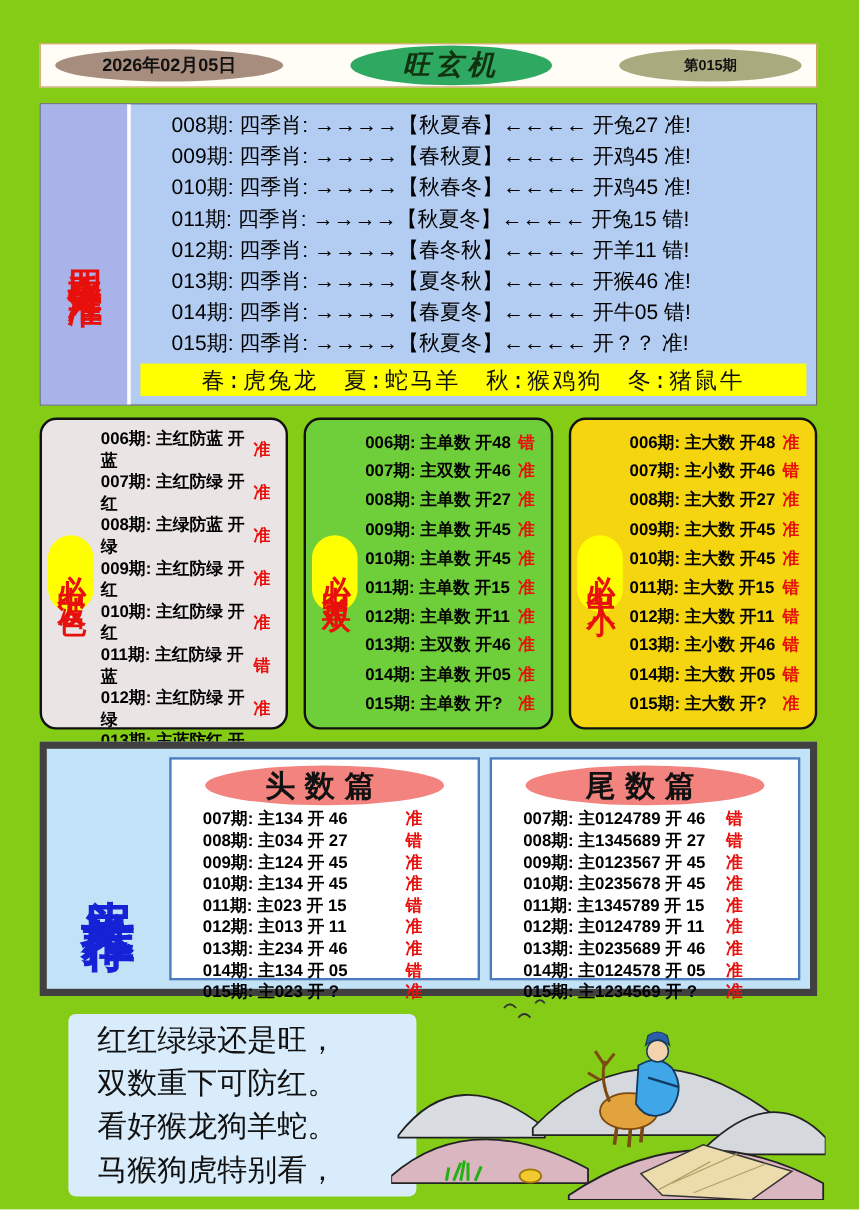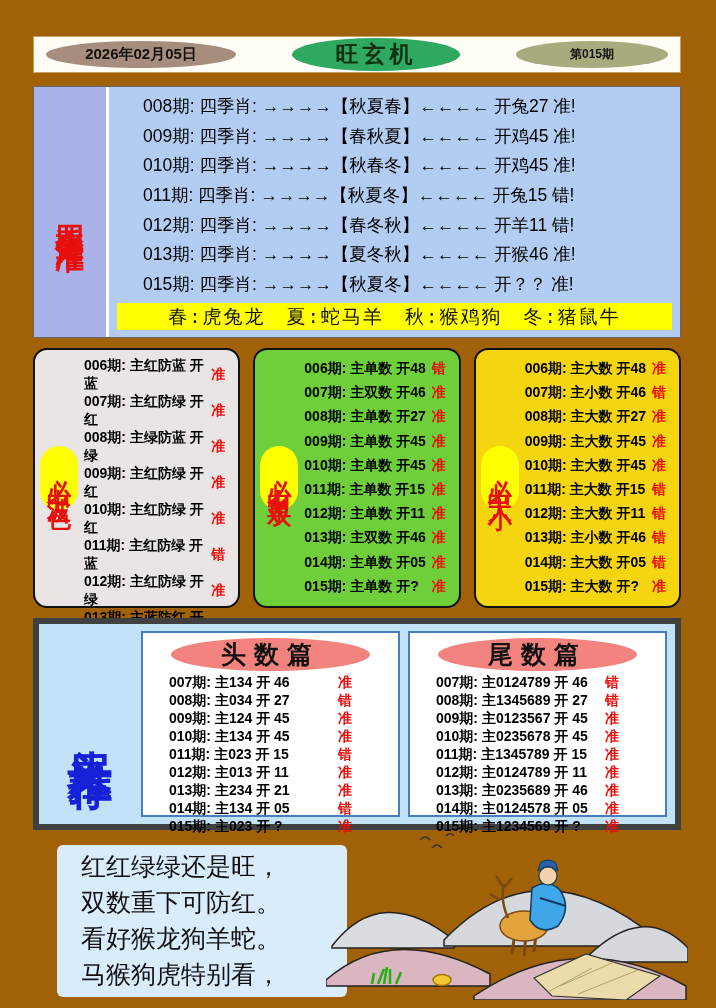--- a/index.html
+++ b/index.html
@@ -1,26 +1,26 @@
 <!DOCTYPE html>
 <html><head>
 <meta charset="utf-8">
 <style>
   html,body{margin:0;padding:0;background:#fff;}
-  .page{position:relative;width:716px;height:1008px;background:#a16207;overflow:hidden;
+  .page{position:relative;width:716px;height:1008px;background:#84cc16;overflow:hidden;
         font-family:"Liberation Sans",sans-serif;}
 
   
   .header{position:absolute;left:33px;top:36px;width:648px;height:37px;
           border:1px solid #c9a063;background:#fffdf6;display:flex;align-items:center;
           justify-content:space-between;padding:0 12px;box-sizing:border-box;}
   .oval{border-radius:50%;display:flex;align-items:center;justify-content:center;font-weight:bold;color:#111;}
   .oval-date{width:190px;height:27px;background:#a78d7e;font-size:15px;}
   .oval-title{width:168px;height:33px;background:#2fa862;font-size:23px;
-              font-family:"DejaVu Serif",serif;color:#10320e;letter-spacing:4px;}
+              font-family:"DejaVu Serif",serif;color:#10320e;letter-spacing:4px;font-style:italic;}
   .oval-issue{width:152px;height:27px;background:#a9aa7e;font-size:12px;}
 
   
   .season{position:absolute;left:33px;top:86px;width:648px;height:252px;border:1px solid #666;
           background:#b3cdf2;display:flex;box-sizing:border-box;}
   .season-side{width:72px;background:#a9b3e9;border-right:3px solid #fff;display:flex;
                align-items:center;justify-content:center;}
   .vtext{writing-mode:vertical-rl;text-orientation:upright;}
   .season-side .vtext{color:#e8100c;font-weight:bold;font-size:29px;letter-spacing:3px;}
   .season-main{flex:1;display:flex;flex-direction:column;}
@@ -80,20 +80,21 @@
       <div class="vtext">四季生肖准准准</div>
     </div>
     <div class="season-main">
       <div class="season-rows">
           <div class="srow">008期: 四季肖: →→→→【秋夏春】←←←← 开兔27 准!</div>
           <div class="srow">009期: 四季肖: →→→→【春秋夏】←←←← 开鸡45 准!</div>
           <div class="srow">010期: 四季肖: →→→→【秋春冬】←←←← 开鸡45 准!</div>
           <div class="srow">011期: 四季肖: →→→→【秋夏冬】←←←← 开兔15 错!</div>
           <div class="srow">012期: 四季肖: →→→→【春冬秋】←←←← 开羊11 错!</div>
           <div class="srow">013期: 四季肖: →→→→【夏冬秋】←←←← 开猴46 准!</div>
+          <div class="srow">014期: 四季肖: →→→→【春夏冬】←←←← 开牛05 错!</div>
           <div class="srow">015期: 四季肖: →→→→【秋夏冬】←←←← 开？？ 准!</div>
         </div>
       <div class="legend">春:虎兔龙　夏:蛇马羊　秋:猴鸡狗　冬:猪鼠牛</div>
     </div>
   </div>
 
   <div class="panels">
     <div class="panel panel-bose">
       <div class="panel-side">
         <div class="pill">
@@ -268,21 +269,21 @@
           </div>
           <div class="hrow">
             <span class="txt">011期: 主023 开 15</span>
             <span class="res">错</span>
           </div>
           <div class="hrow">
             <span class="txt">012期: 主013 开 11</span>
             <span class="res">准</span>
           </div>
           <div class="hrow">
-            <span class="txt">013期: 主234 开 21</span>
+            <span class="txt">013期: 主234 开 46</span>
             <span class="res">准</span>
           </div>
           <div class="hrow">
             <span class="txt">014期: 主134 开 05</span>
             <span class="res">错</span>
           </div>
           <div class="hrow">
             <span class="txt">015期: 主023 开 ?</span>
             <span class="res">准</span>
           </div>

